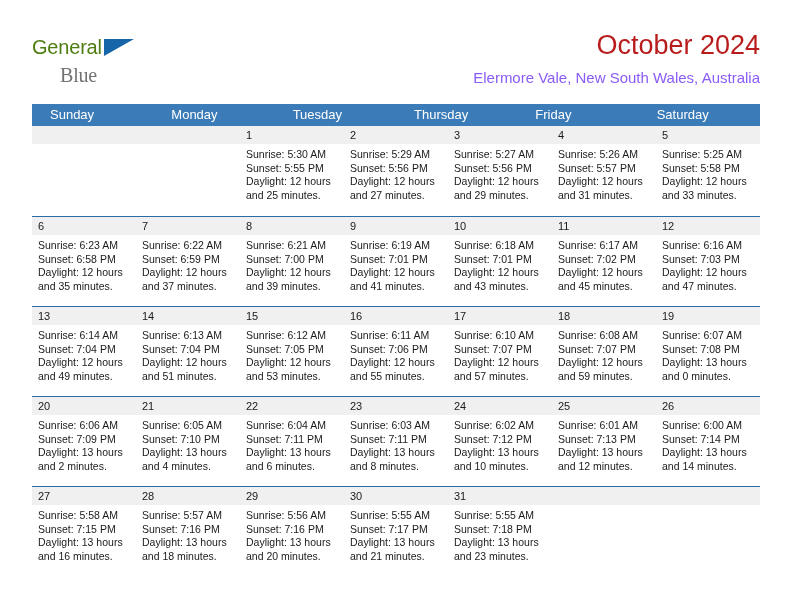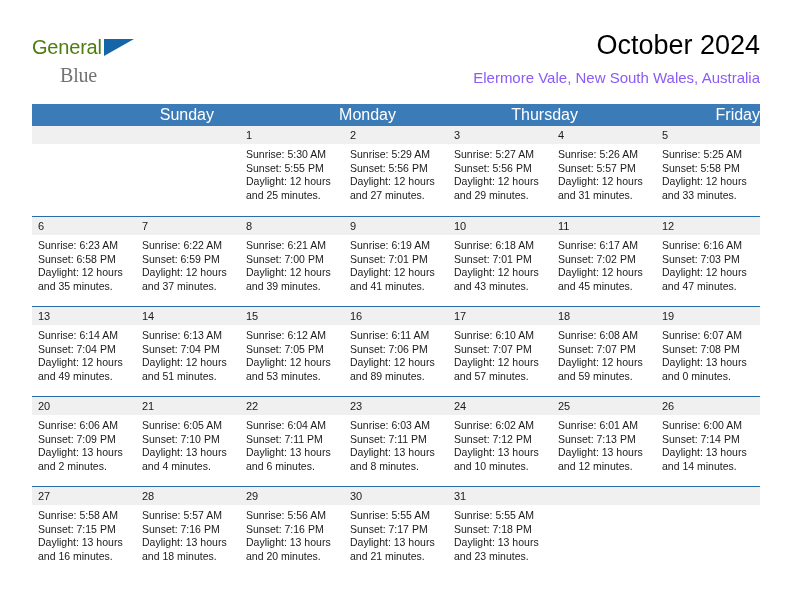--- a/index.html
+++ b/index.html
@@ -68,21 +68,21 @@
 
   .title-block {
     position: absolute;
     right: 0;
     top: 0;
     text-align: right;
   }
   .cal-title {
     font-size: 27px;
     line-height: 34px;
-    color: #000000;
+    color: #b91c1c;
     font-weight: normal;
     margin: 0;
     white-space: nowrap;
   }
   .cal-subtitle {
     font-size: 15px;
     line-height: 20px;
     color: #8b5cf6;
     margin: 6px 0 0 0;
     font-weight: normal;
@@ -97,27 +97,26 @@
     width: 728px;
   }
   .dow-row {
     display: flex;
     background: #3b7cb8;
     height: 22px;
   }
   .dow-cell {
     flex: 1 1 0;
     color: #ffffff;
-    font-size: 16px;
+    font-size: 13px;
     line-height: 22px;
-    padding-left: 11px;
+    padding-left: 18px;
     box-sizing: border-box;
     white-space: nowrap;
     overflow: hidden;
-    text-align: right;
   }
   .week-row {
     display: flex;
     border-top: 1.5px solid #2a6ca8;
     height: 90px;
     box-sizing: border-box;
   }
   .week-row.first {
     border-top: none;
   }
@@ -165,22 +164,24 @@
       <h1 class="cal-title">October 2024</h1>
       <h2 class="cal-subtitle">Elermore Vale, New South Wales, Australia</h2>
     </div>
 
   </div>
 
   <div class="calendar">
     <div class="dow-row" id="dow-row">
         <div class="dow-cell">Sunday</div>
         <div class="dow-cell">Monday</div>
+        <div class="dow-cell">Tuesday</div>
         <div class="dow-cell">Thursday</div>
         <div class="dow-cell">Friday</div>
+        <div class="dow-cell">Saturday</div>
       </div>
     <div id="weeks-container">
         <div class="week-row first">
           <div class="day-cell empty">
             <div class="day-num-band"></div>
           </div>
           <div class="day-cell empty">
             <div class="day-num-band"></div>
           </div>
           <div class="day-cell">
@@ -321,21 +322,21 @@
               <div>Daylight: 12 hours</div>
               <div>and 53 minutes.</div>
             </div>
           </div>
           <div class="day-cell">
             <div class="day-num-band">16</div>
             <div class="day-info">
               <div>Sunrise: 6:11 AM</div>
               <div>Sunset: 7:06 PM</div>
               <div>Daylight: 12 hours</div>
-              <div>and 89 minutes.</div>
+              <div>and 55 minutes.</div>
             </div>
           </div>
           <div class="day-cell">
             <div class="day-num-band">17</div>
             <div class="day-info">
               <div>Sunrise: 6:10 AM</div>
               <div>Sunset: 7:07 PM</div>
               <div>Daylight: 12 hours</div>
               <div>and 57 minutes.</div>
             </div>

